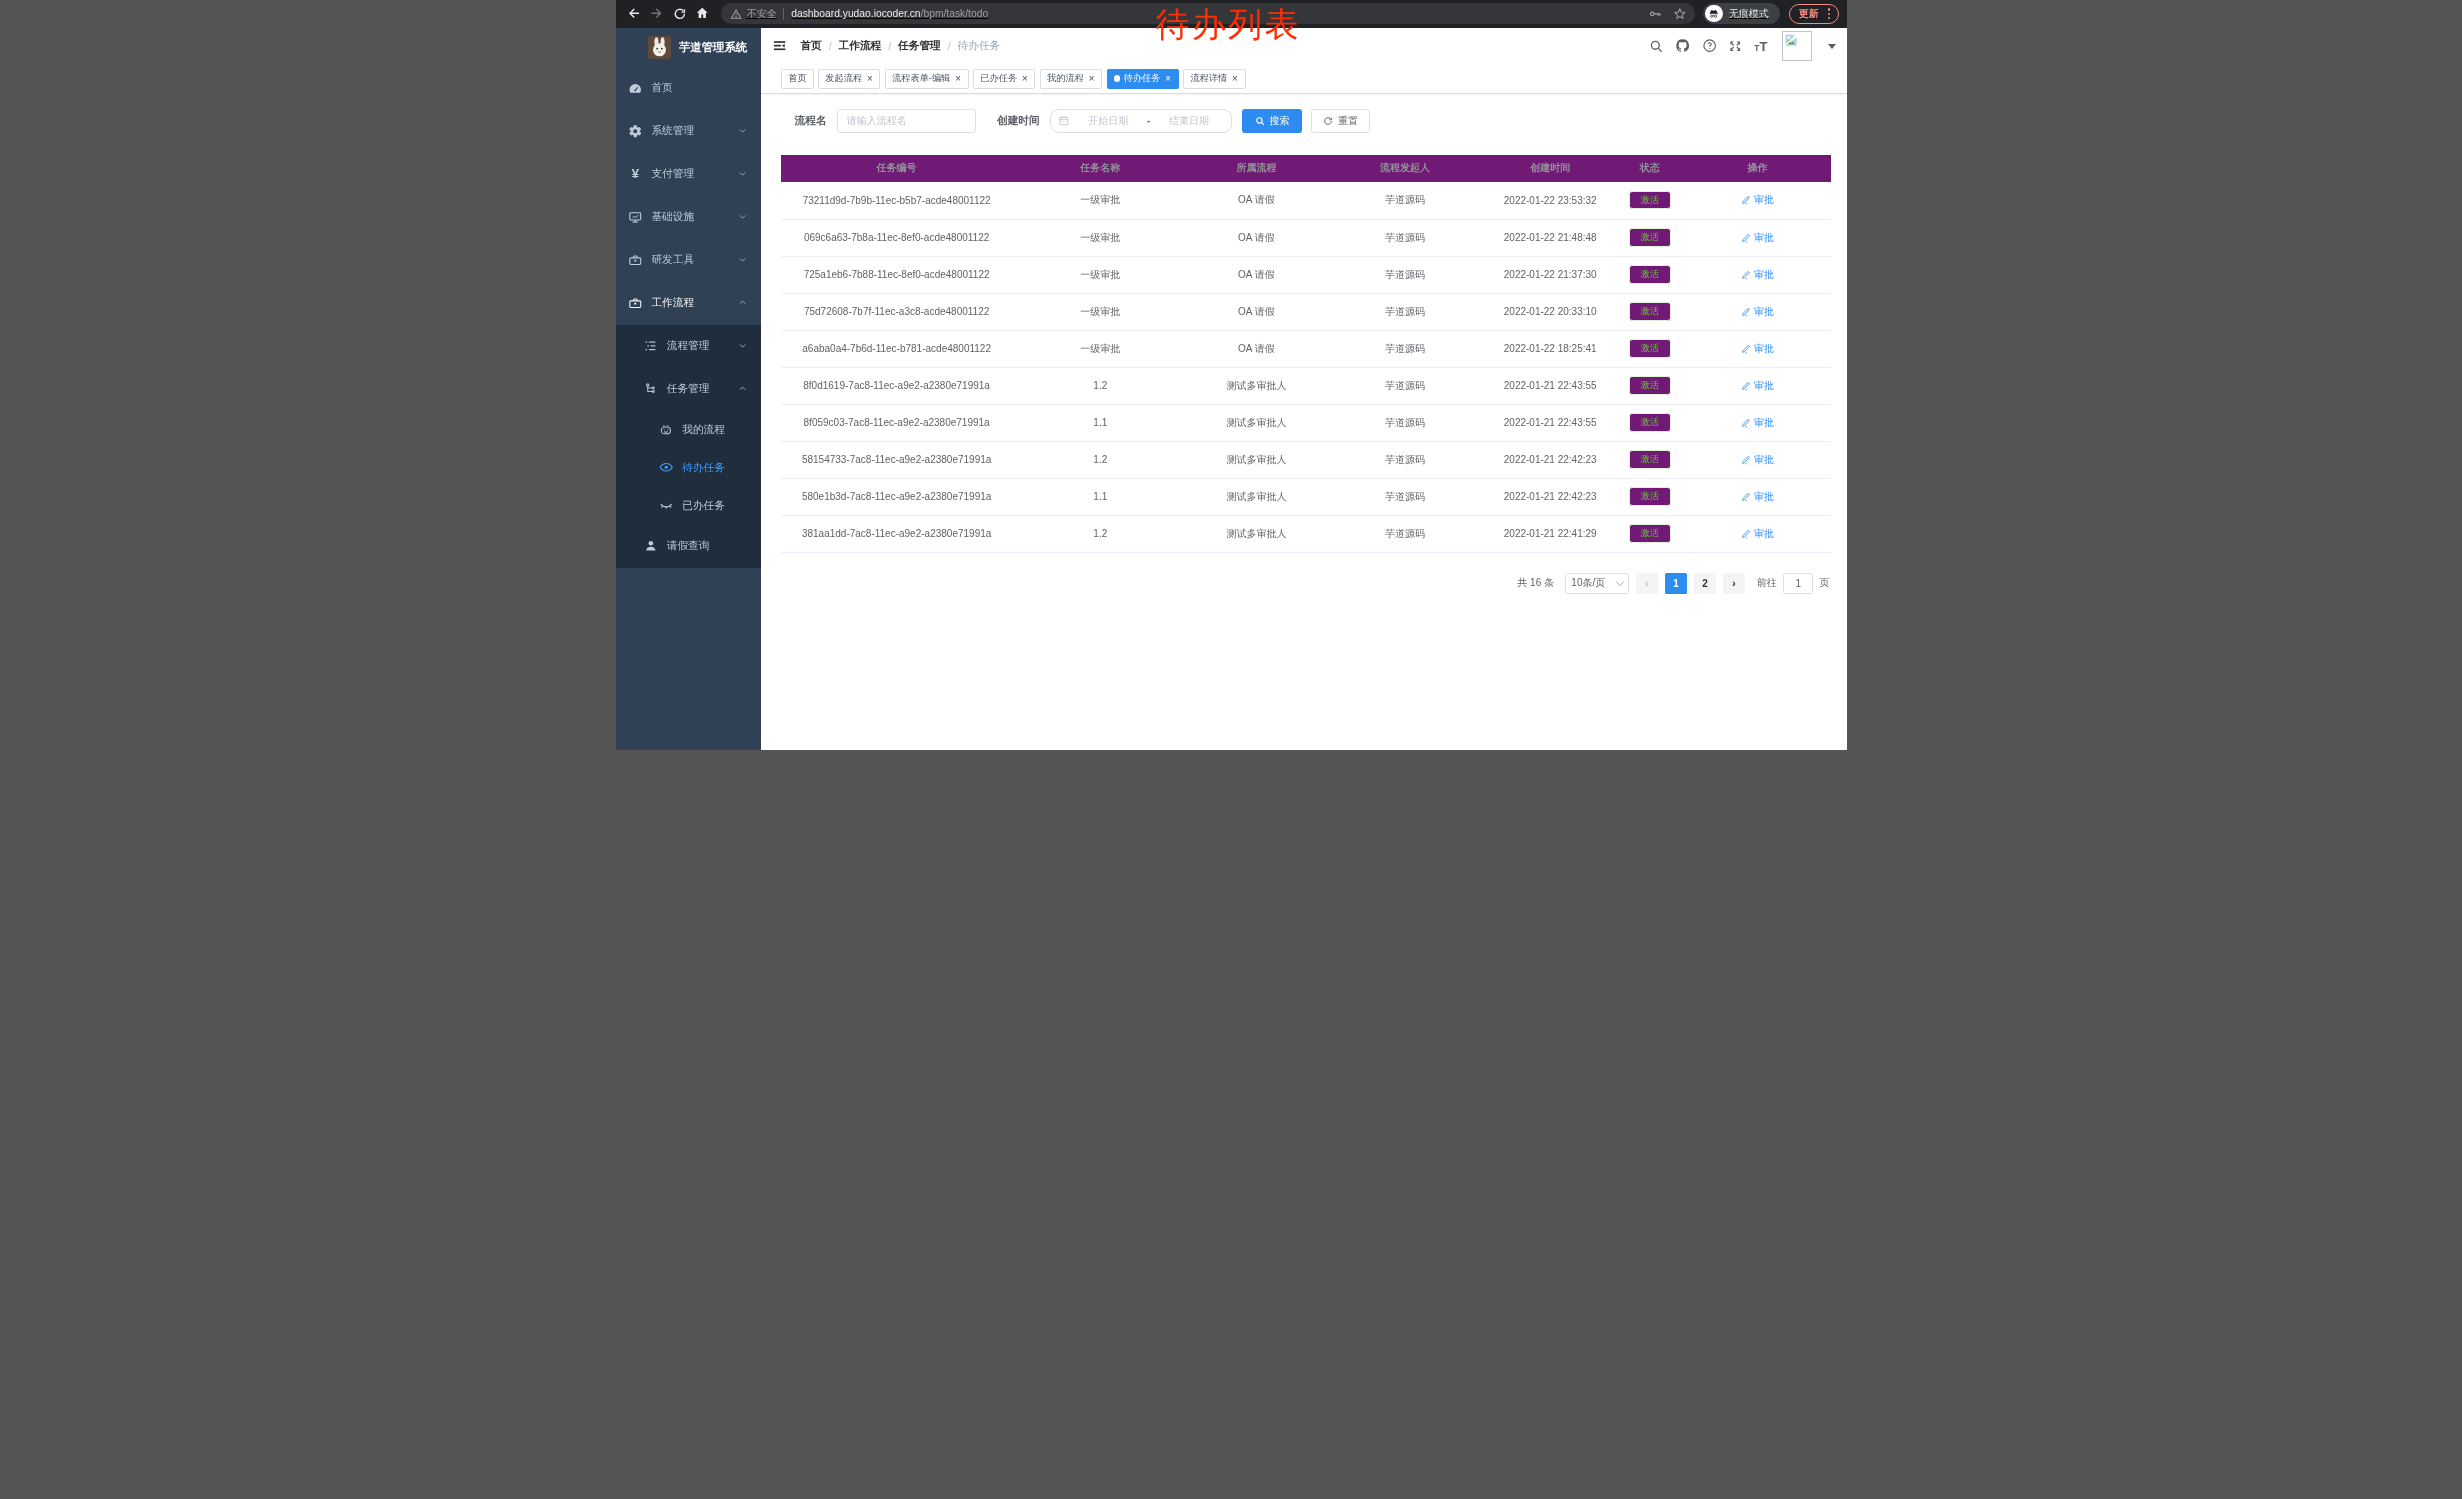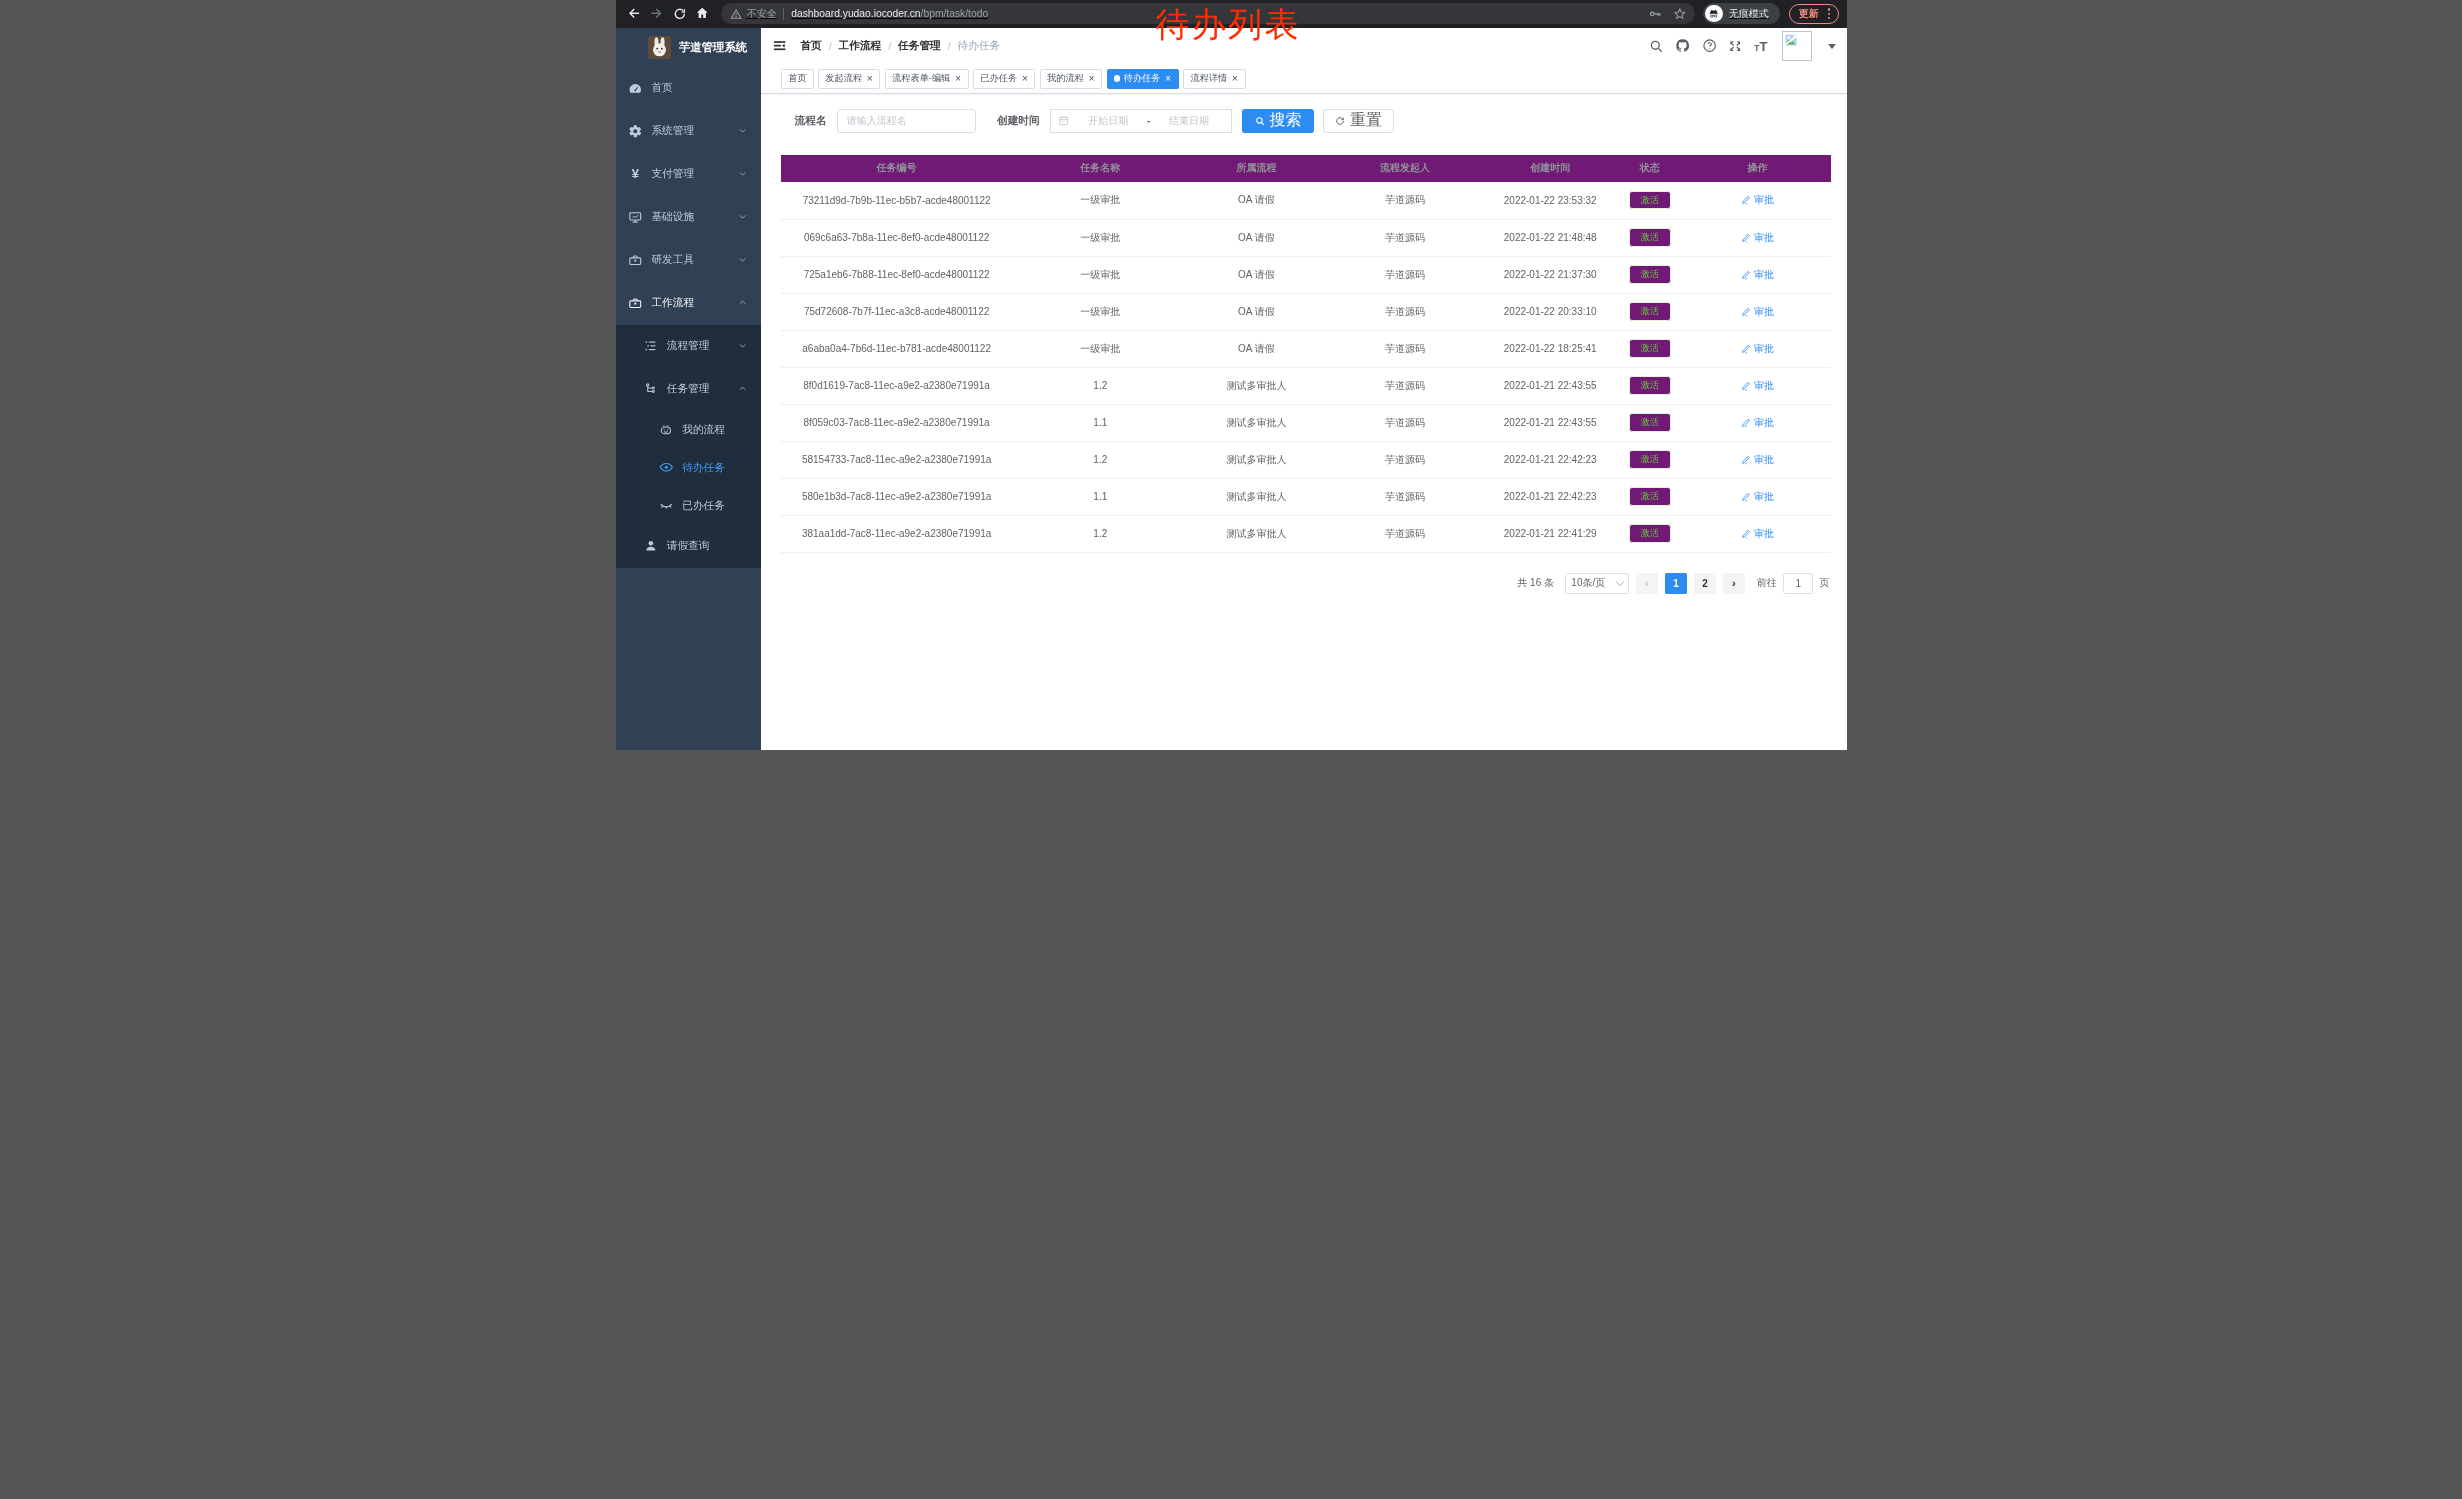--- a/index.html
+++ b/index.html
@@ -69,24 +69,24 @@
   .tab .dot{width:6.1px;height:6.1px;border-radius:50%;background:#fff;display:inline-block;}
   .tab .tab-close{font-size:10px;line-height:1;padding:0 0.8px;border-radius:50%;}
   .tab.active{background:#2d8cf0;border-color:#2d8cf0;color:#fff;}
   
   .content{flex:1;overflow:hidden;}
   .filter-row{display:flex;align-items:center;margin:15.3px 0 0 34px;font-size:10.7px;}
   .f-label{font-weight:700;color:#5c6166;margin-right:10px;white-space:nowrap;}
   .f-label.second{margin-left:21.4px;}
   .name-input{width:139px;height:24.4px;border:0.8px solid #dcdfe6;border-radius:3.1px;padding:0 9.2px;font-size:10px;color:#606266;font-family:inherit;}
   .name-input::placeholder{color:#bfc4cc;}
-  .date-range{width:182px;height:24.4px;border:0.8px solid #dcdfe6;border-radius:0;display:flex;align-items:center;padding:0 7.6px;color:#bfc4cc;font-size:10px;gap:4.6px;cursor:text;}
+  .date-range{width:182px;height:24.4px;border:0.8px solid #dcdfe6;border-radius:9px;display:flex;align-items:center;padding:0 7.6px;color:#bfc4cc;font-size:10px;gap:4.6px;cursor:text;}
   .date-range .dr-part{flex:1;text-align:center;}
   .date-range .dr-sep{color:#606266;font-weight:700;}
-  .btn{height:24.4px;display:inline-flex;align-items:center;gap:4.6px;border-radius:3.1px;font-size:16px;padding:0 11.4px;cursor:pointer;border:0.8px solid transparent;font-family:inherit;}
+  .btn{height:24.4px;display:inline-flex;align-items:center;gap:4.6px;border-radius:3.1px;font-size:10px;padding:0 11.4px;cursor:pointer;border:0.8px solid transparent;font-family:inherit;}
   .btn-primary{background:#2d8cf0;color:#fff;margin-left:10.7px;}
   .btn-plain{background:#fff;border-color:#dcdfe6;color:#606266;margin-left:9.2px;}
   
   .task-table{margin:21.4px 0 0 20px;width:1050px;border-collapse:collapse;table-layout:fixed;font-size:10px;}
   .task-table th{height:27.5px;background:#701a75;color:#909399;font-weight:600;text-align:center;}
   .task-table td{height:37px;border-bottom:0.8px solid #ebeef5;color:#606266;text-align:center;white-space:nowrap;overflow:hidden;}
   .tag-success{display:inline-block;height:18.3px;line-height:17px;padding:0 11px;background:#701a75;border:0.8px solid #e1f3d8;border-radius:3.1px;color:#67c23a;font-size:9.2px;}
   .action-link{display:inline-flex;align-items:center;gap:3.1px;color:#2d8cf0;cursor:pointer;}
   
   .pagination{display:flex;align-items:center;justify-content:flex-end;margin:20px 17px 0 0;gap:7.6px;font-size:10px;color:#606266;}

